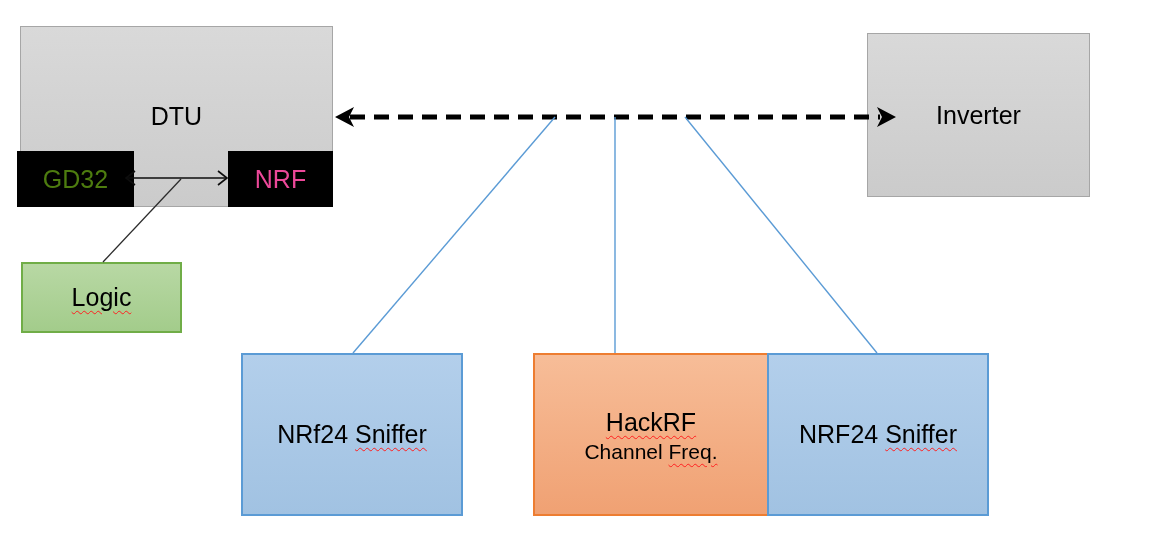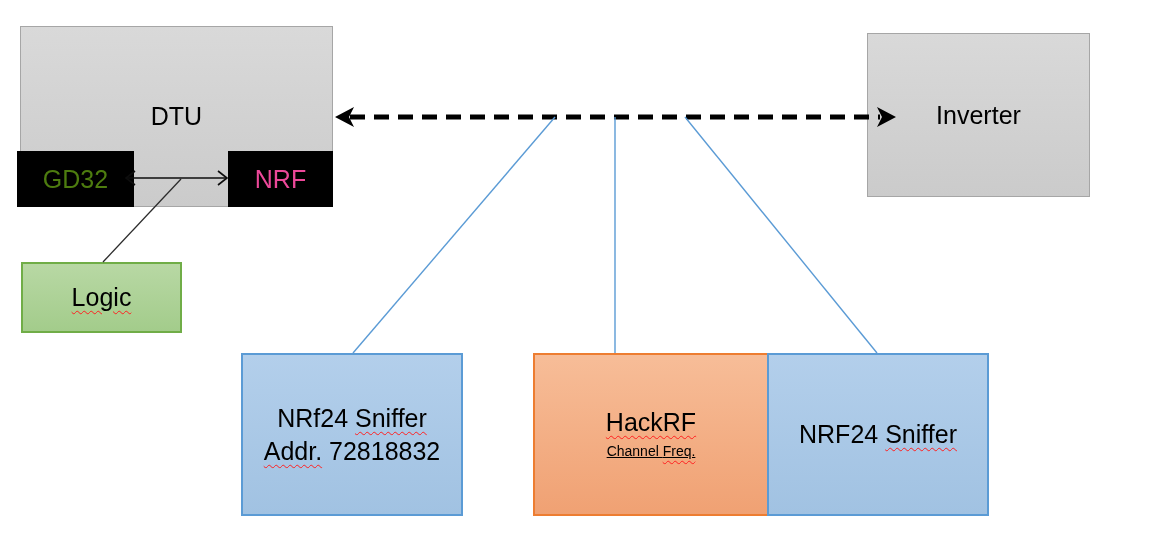--- a/index.html
+++ b/index.html
@@ -6,21 +6,21 @@
   .stage{
     position:relative;width:1157px;height:543px;background:#fff;overflow:hidden;
     font-family:"Liberation Sans",sans-serif;color:#000;
   }
   .node{
     position:absolute;box-sizing:border-box;
     display:flex;flex-direction:column;align-items:center;justify-content:center;
     text-align:left;
   }
   .t-main{font-size:25px;line-height:33px;white-space:nowrap;}
-  .t-sub{font-size:14px;line-height:25px;white-space:nowrap;text-decoration:underline;}
+  .t-sub{font-size:21px;line-height:25px;white-space:nowrap;}
   .sq{
     text-decoration-line:underline;
     text-decoration-style:wavy;
     text-decoration-color:#ff1f1f;
     text-decoration-thickness:1px;
     text-underline-offset:4px;
   }
   #dtu{left:20px;top:26px;width:313px;height:181px;
     background:linear-gradient(180deg,#d9d9d9,#cbcbcb);border:1px solid #a6a6a6;}
   #inverter{left:867px;top:33px;width:223px;height:164px;
@@ -58,21 +58,20 @@
   <div class="node" id="nrf">
     <div class="t-main">NRF</div>
   </div>
 
   <div class="node" id="logic">
     <div class="t-main sq">Logic</div>
   </div>
 
   <div class="node" id="sniffer-left">
     <div class="t-main"><span>NRf24 </span><span class="sq">Sniffer</span></div>
-    <div class="t-main"><span class="sq">Addr.</span><span> 72818832</span></div>
   </div>
 
   <div class="node" id="hackrf">
     <div class="t-main sq">HackRF</div>
     <div class="t-sub"><span>Channel </span><span class="sq">Freq.</span></div>
   </div>
 
   <div class="node" id="sniffer-right">
     <div class="t-main"><span>NRF24 </span><span class="sq">Sniffer</span></div>
   </div>

